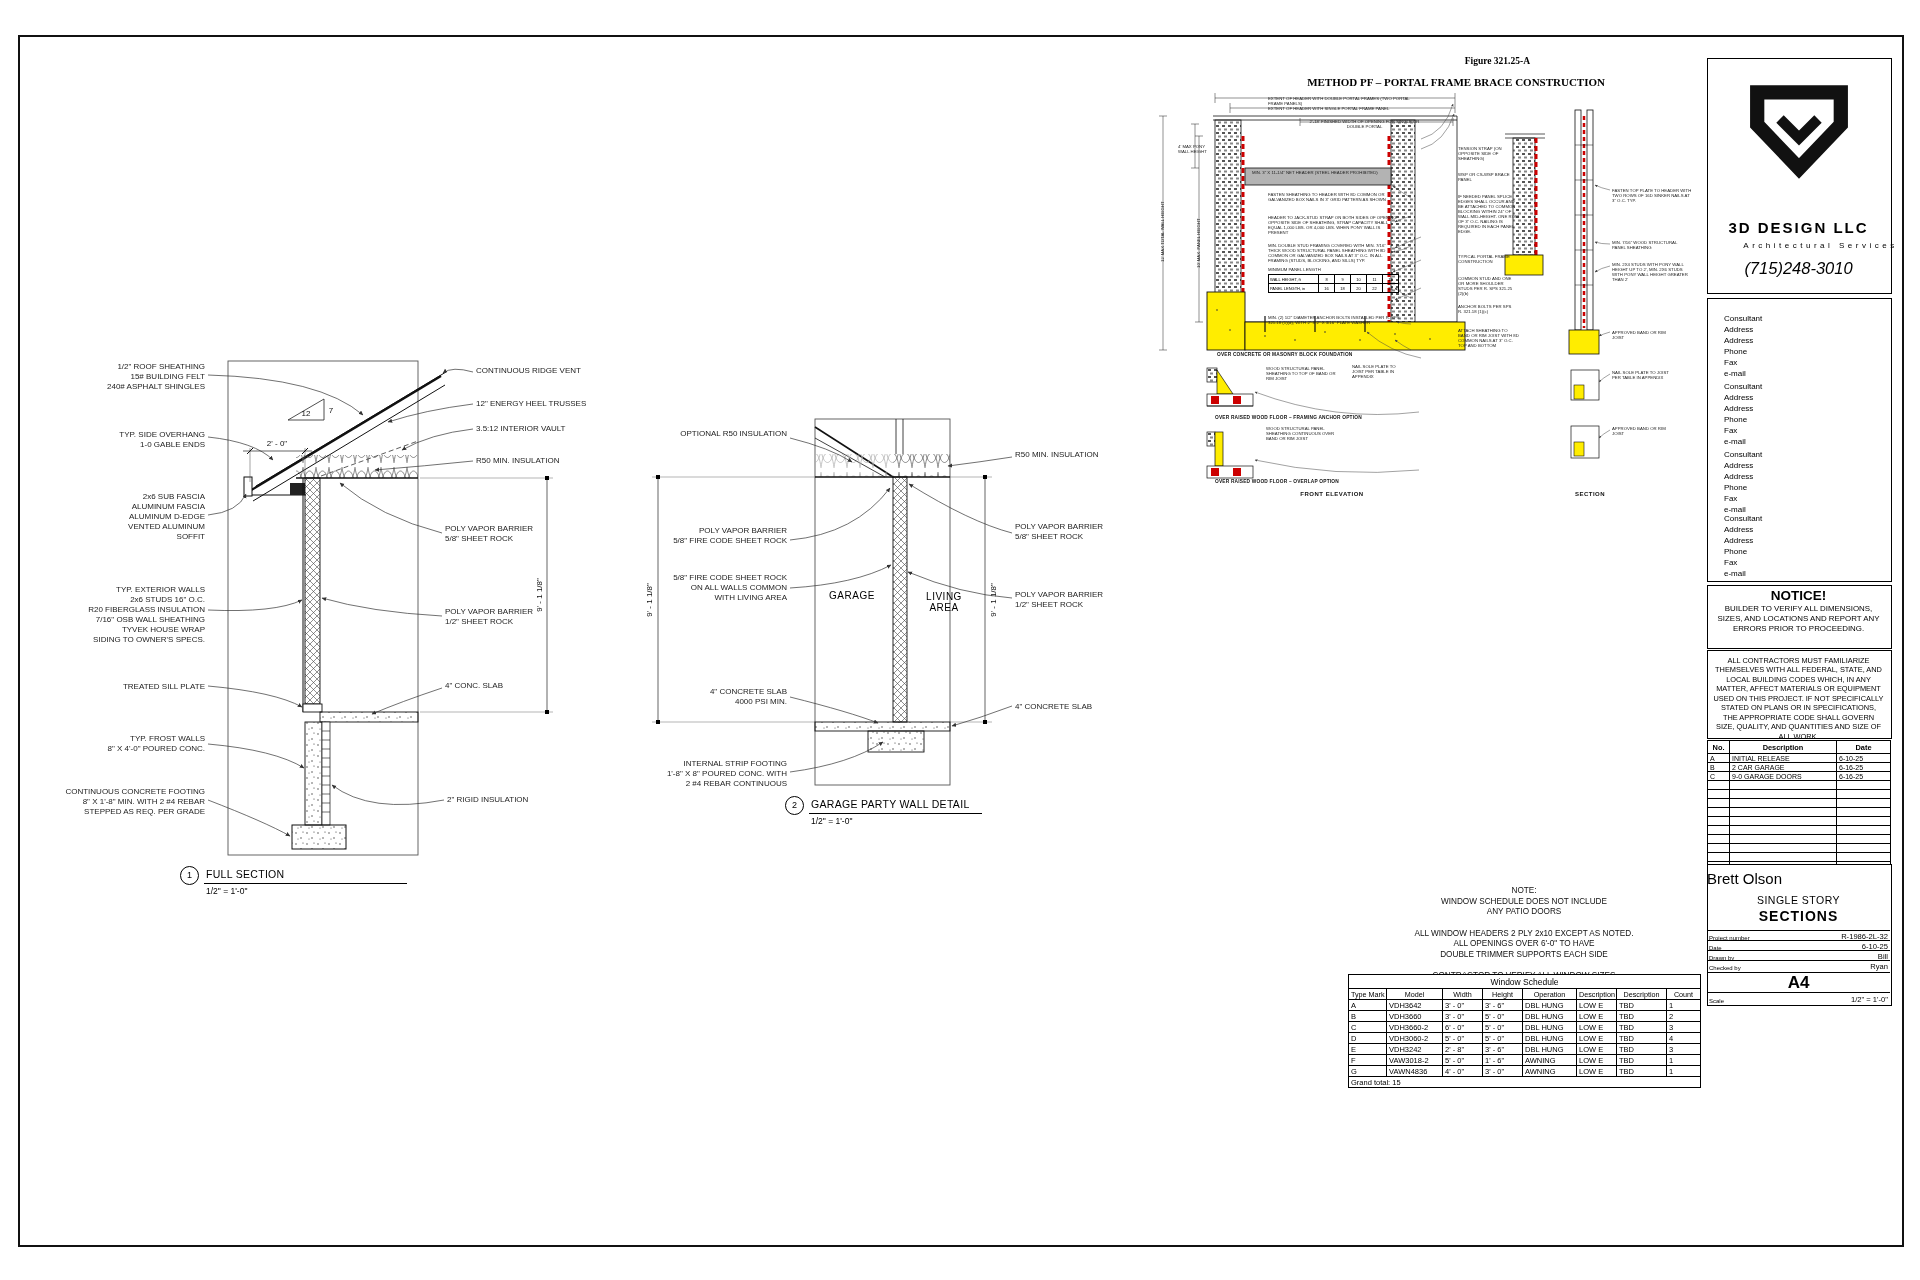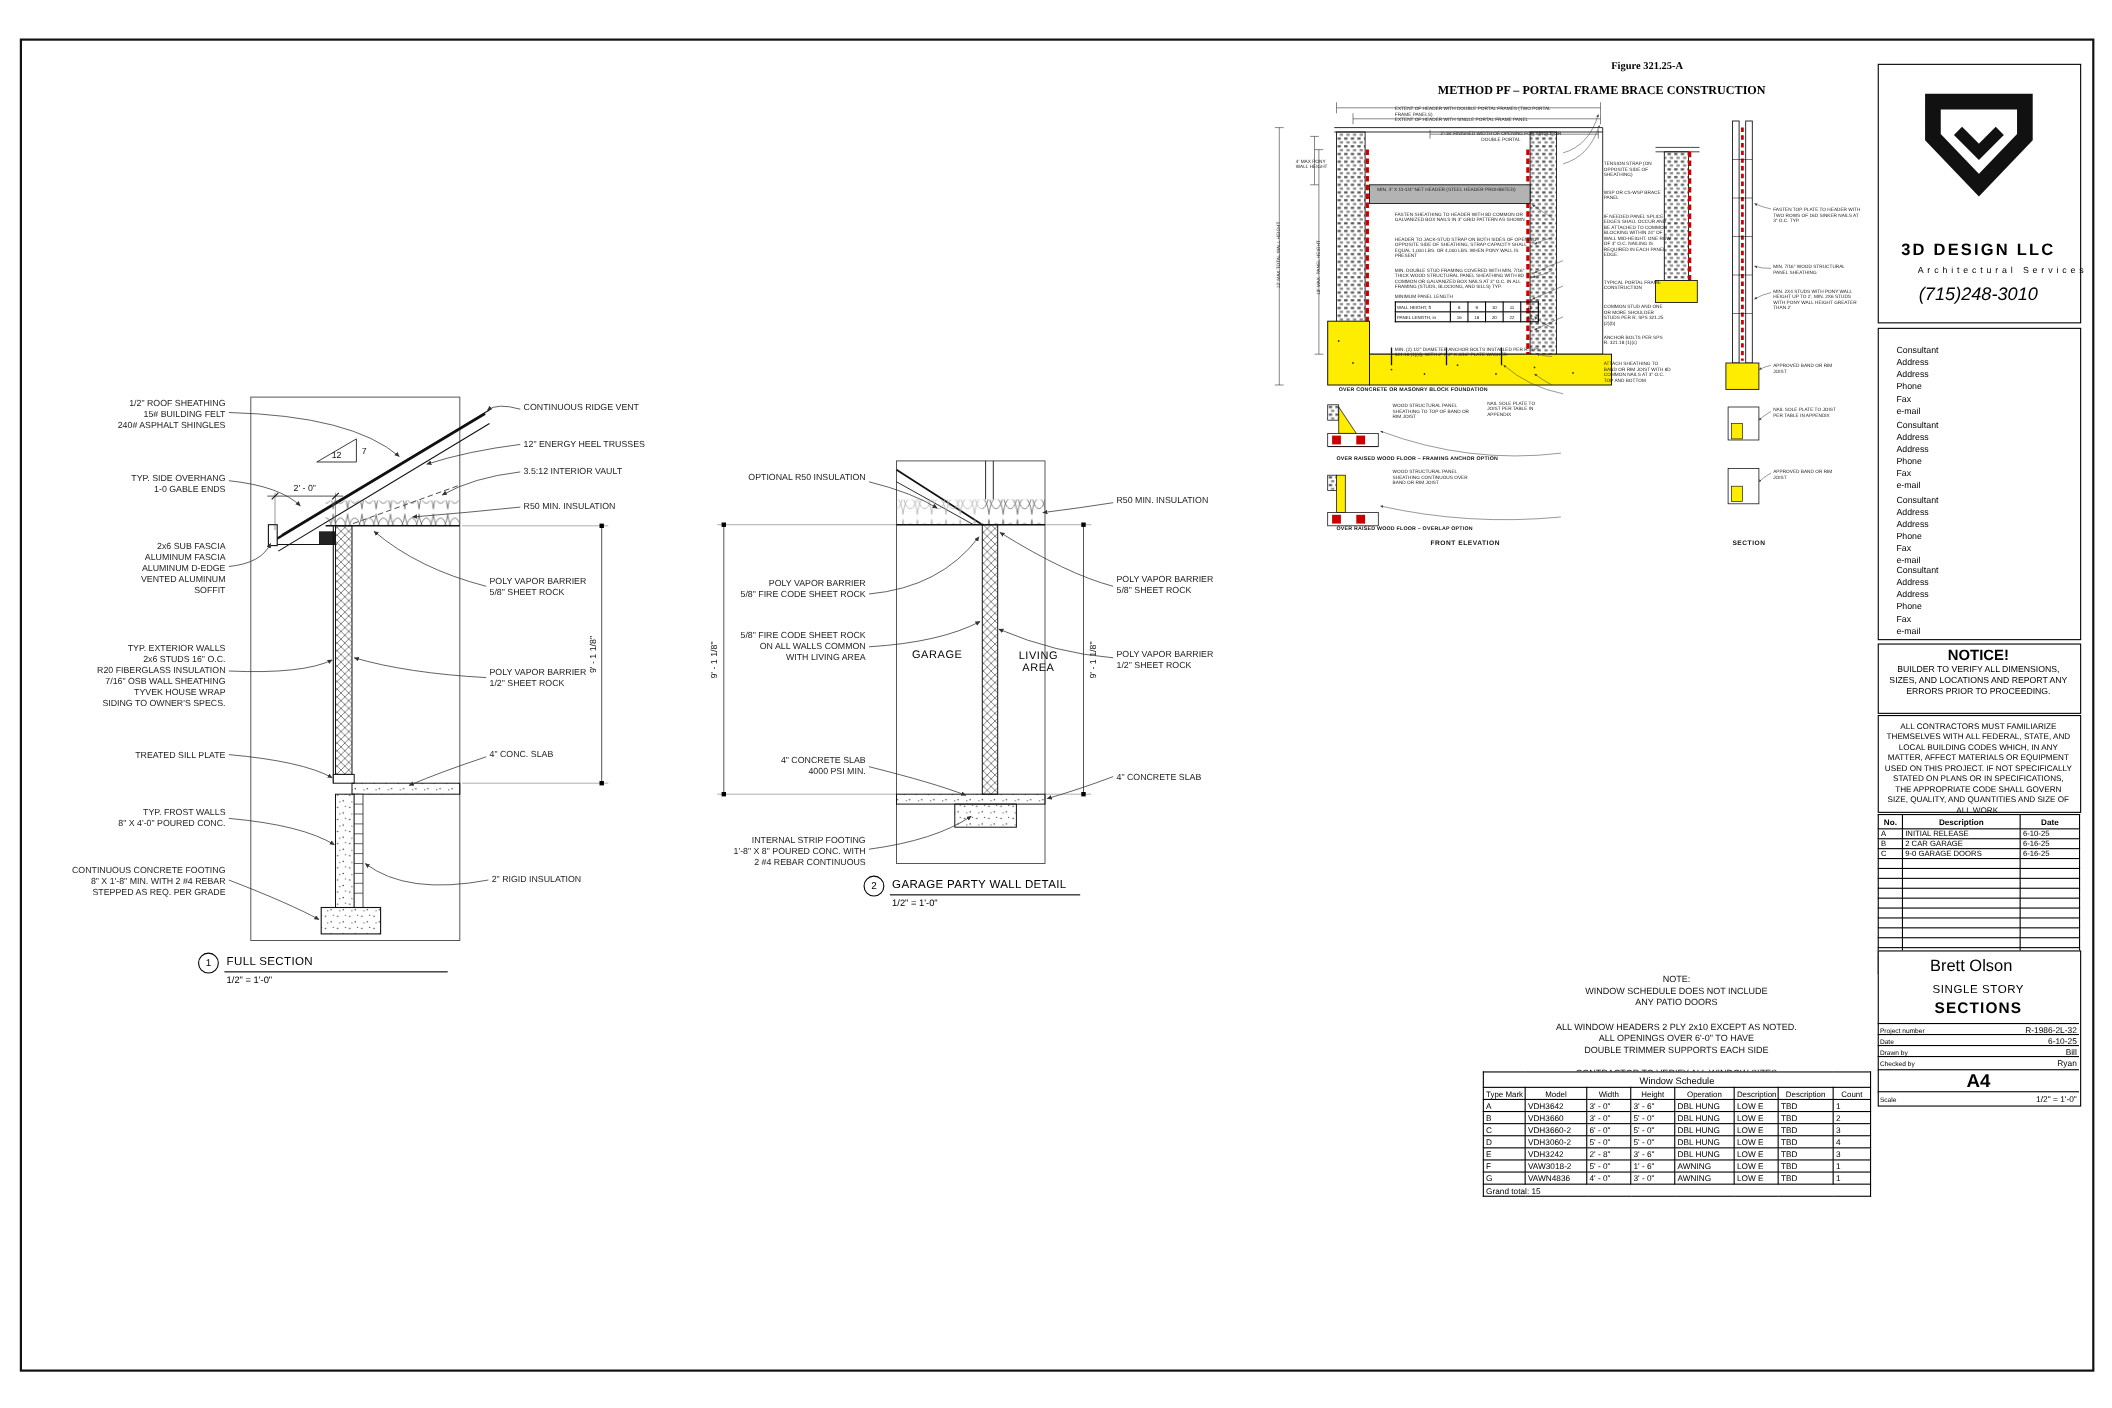--- a/index.html
+++ b/index.html
@@ -30,21 +30,21 @@
   .tb-box{position:absolute;border:1.4px solid #000;background:#fff}
   .company{position:absolute;width:183px;text-align:center;font-size:15px;font-weight:bold;letter-spacing:2px}
   .tagline{position:absolute;width:183px;text-align:center;font-size:8px;letter-spacing:3.5px}
   .phone{position:absolute;width:183px;text-align:center;font-size:16.5px;font-style:italic}
   .consult{position:absolute;font-size:8px;line-height:11px;white-space:pre-line}
   .notice-t{position:absolute;width:183px;text-align:center;font-size:13.5px;font-weight:bold}
   .notice-p{position:absolute;font-size:7.9px;line-height:1.28;text-align:center}
   .rev{border-collapse:collapse;table-layout:fixed;width:183px;font-size:7px}
   .rev td,.rev th{border:0.9px solid #000;padding:0 2px;height:8px;overflow:hidden;white-space:nowrap;text-align:left;font-weight:normal}
   .rev th{font-weight:bold;font-size:7.4px;height:12px;text-align:center}
-  .client{position:absolute;width:170px;text-align:center;font-size:15px}
+  .client{position:absolute;width:170px;font-size:15px}
   .pname{position:absolute;width:183px;text-align:center;font-size:10.5px;letter-spacing:.5px}
   .stitle{position:absolute;width:183px;text-align:center;font-size:14px;font-weight:bold;letter-spacing:1px}
   .frow{position:absolute;width:179px;border-top:0.9px solid #000;display:flex;justify-content:space-between;align-items:flex-end;padding:0 2px;height:10px}
   .flabel{font-size:6px}
   .fvalue{font-size:7.6px}
   .a4{position:absolute;width:183px;text-align:center;font-size:17px;font-weight:bold}
   .room{position:absolute;font-size:10px;letter-spacing:.5px;text-align:center;white-space:pre-line}
   svg{position:absolute;overflow:visible}
   svg text{font-family:"Liberation Sans",sans-serif}
 </style>

